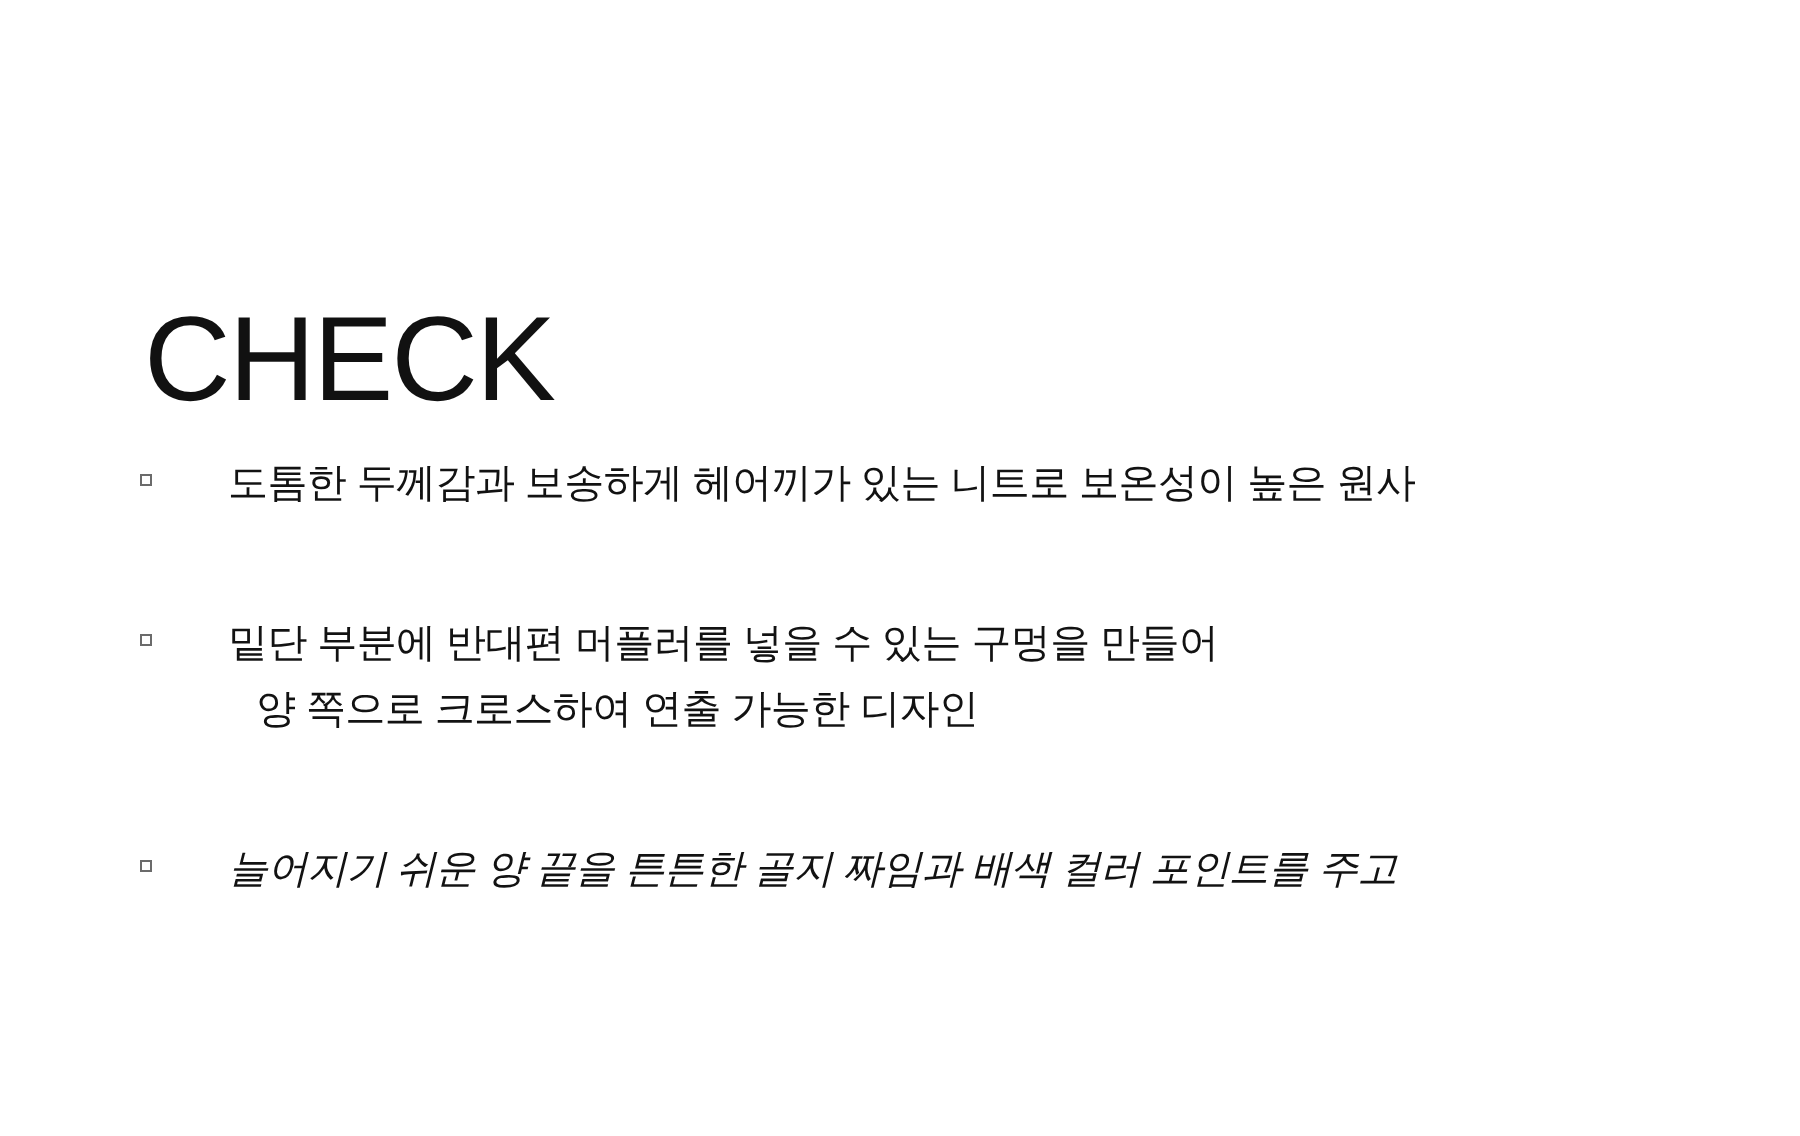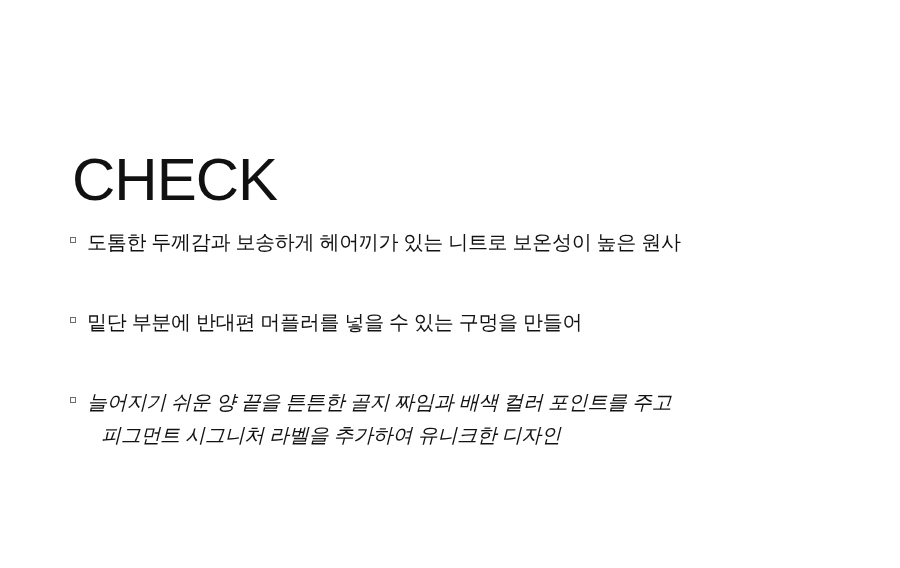--- a/index.html
+++ b/index.html
@@ -61,20 +61,21 @@
   .bullet-text {
     flex: 1 1 auto;
   }
   .bullet-line {
     font-size: 20px;
     line-height: 33px;
     font-weight: 400;
     color: #121212;
     letter-spacing: -0.3px;
     white-space: nowrap;
+    margin-left: 27px;
   }
   .bullet-line.indented {
     padding-left: 14px;
   }
 </style>
 </head>
 <body>
 
 <div class="page">
 
@@ -86,25 +87,25 @@
       <span class="bullet-marker"></span>
       <div class="bullet-text">
         <div class="bullet-line">도톰한 두께감과 보송하게 헤어끼가 있는 니트로 보온성이 높은 원사</div>
       </div>
     </div>
 
     <div class="bullet-item">
       <span class="bullet-marker"></span>
       <div class="bullet-text">
         <div class="bullet-line">밑단 부분에 반대편 머플러를 넣을 수 있는 구멍을 만들어</div>
+        <div class="bullet-line indented">양 쪽으로 크로스하여 연출 가능한 디자인</div>
       </div>
     </div>
 
     <div class="bullet-item">
       <span class="bullet-marker"></span>
       <div class="bullet-text">
         <div class="bullet-line">늘어지기 쉬운 양 끝을 튼튼한 골지 짜임과 배색 컬러 포인트를 주고</div>
-        <div class="bullet-line indented">피그먼트 시그니처 라벨을 추가하여 유니크한 디자인</div>
       </div>
     </div>
 
   </div>
 </div>
 
 </body></html>

